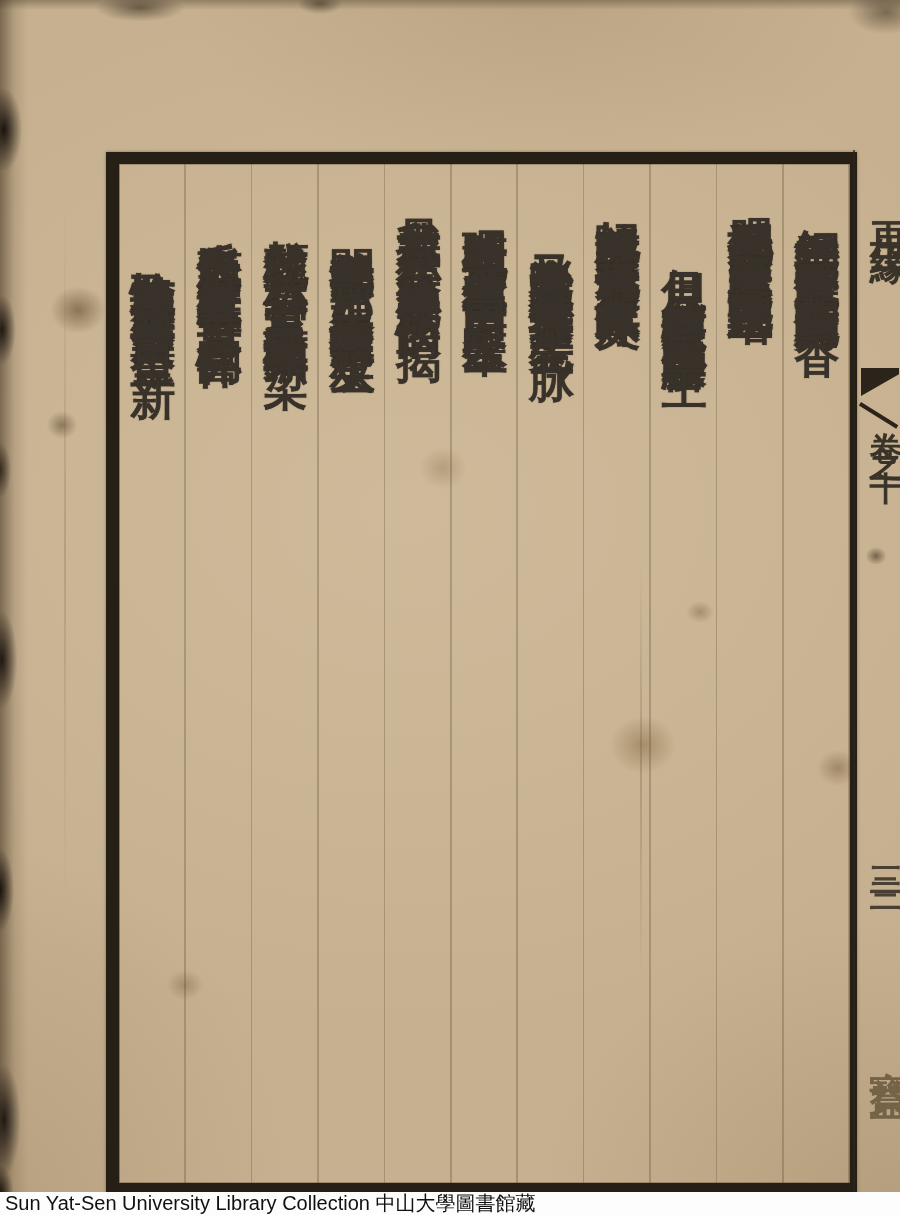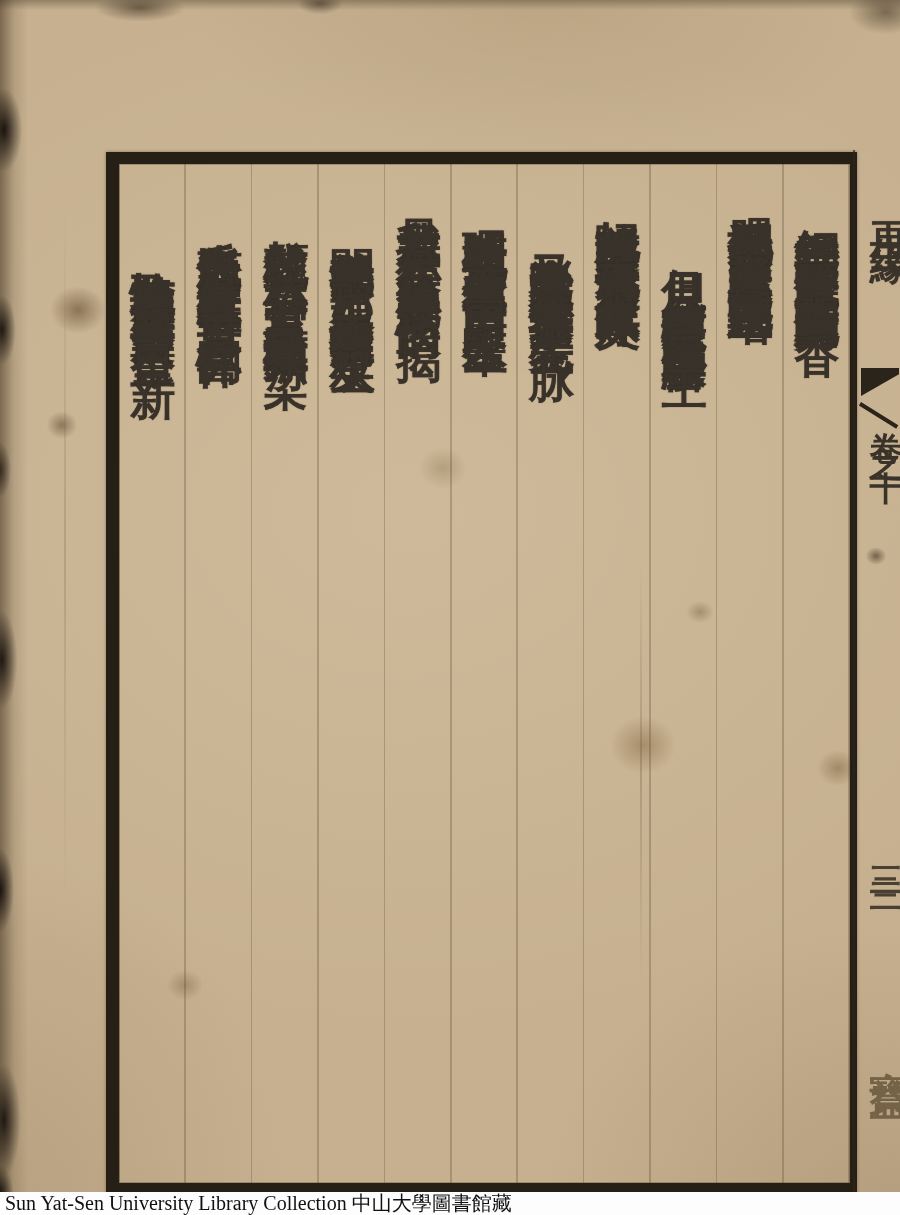--- a/index.html
+++ b/index.html
@@ -80,21 +80,21 @@
     top:218px;left:6px;width:38px;height:28px;background:#2b241b;
     clip-path:polygon(0 0,100% 0,100% 22%,0 100%);
   }
   .fishtail-line{
     top:252px;left:6px;width:44px;height:4px;background:#2b241b;
     transform:rotate(32deg);transform-origin:left top;
   }
   
   .caption{
     position:absolute;left:0;right:0;bottom:0;height:23px;background:#fdfdfd;
-    font-family:Liberation Serif, serif;font-size:20px;line-height:23px;
+    font-family:Liberation Sans, sans-serif;font-size:20px;line-height:23px;
     color:#101010;padding-left:5px;white-space:nowrap;
   }
   
   .crease-a{position:absolute;left:640px;top:560px;width:2px;height:420px;
     background:linear-gradient(to bottom, rgba(90,70,45,0), rgba(90,70,45,.25), rgba(90,70,45,0));}
   .crease-b{position:absolute;left:64px;top:200px;width:2px;height:700px;
     background:linear-gradient(to bottom, rgba(90,70,45,0), rgba(90,70,45,.2), rgba(90,70,45,0));}
 </style>
 </head>
 <body>

